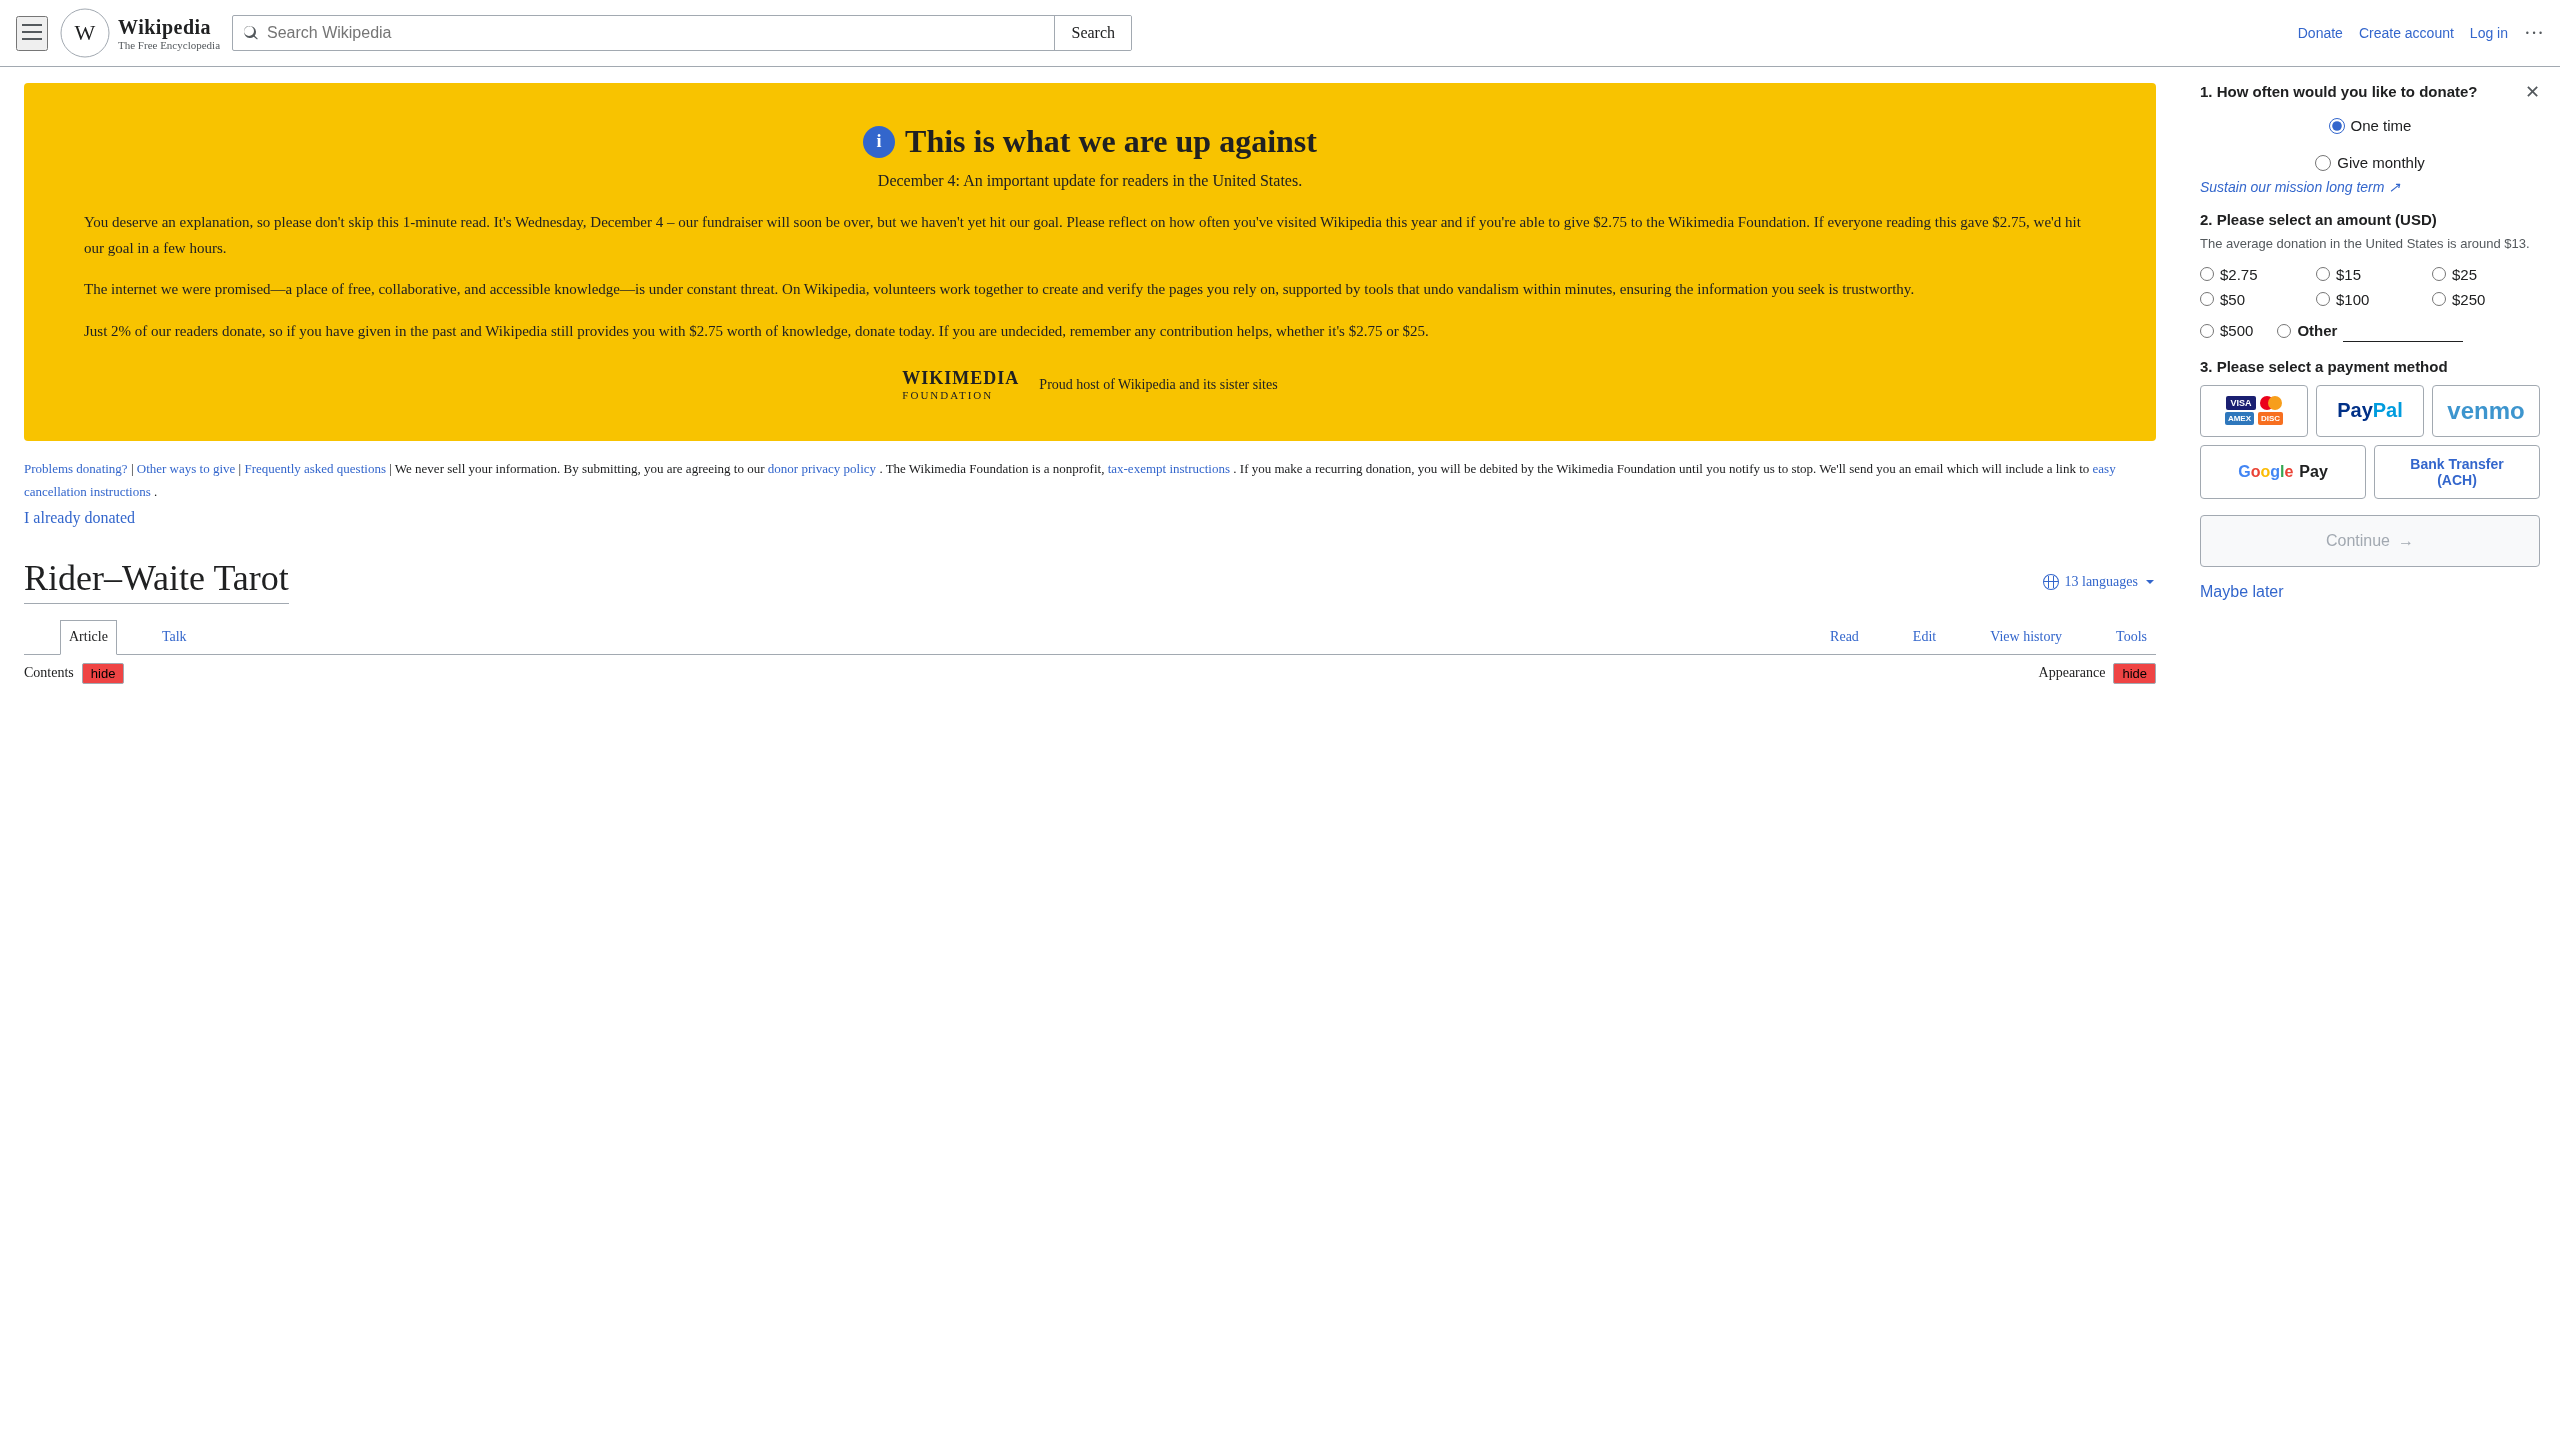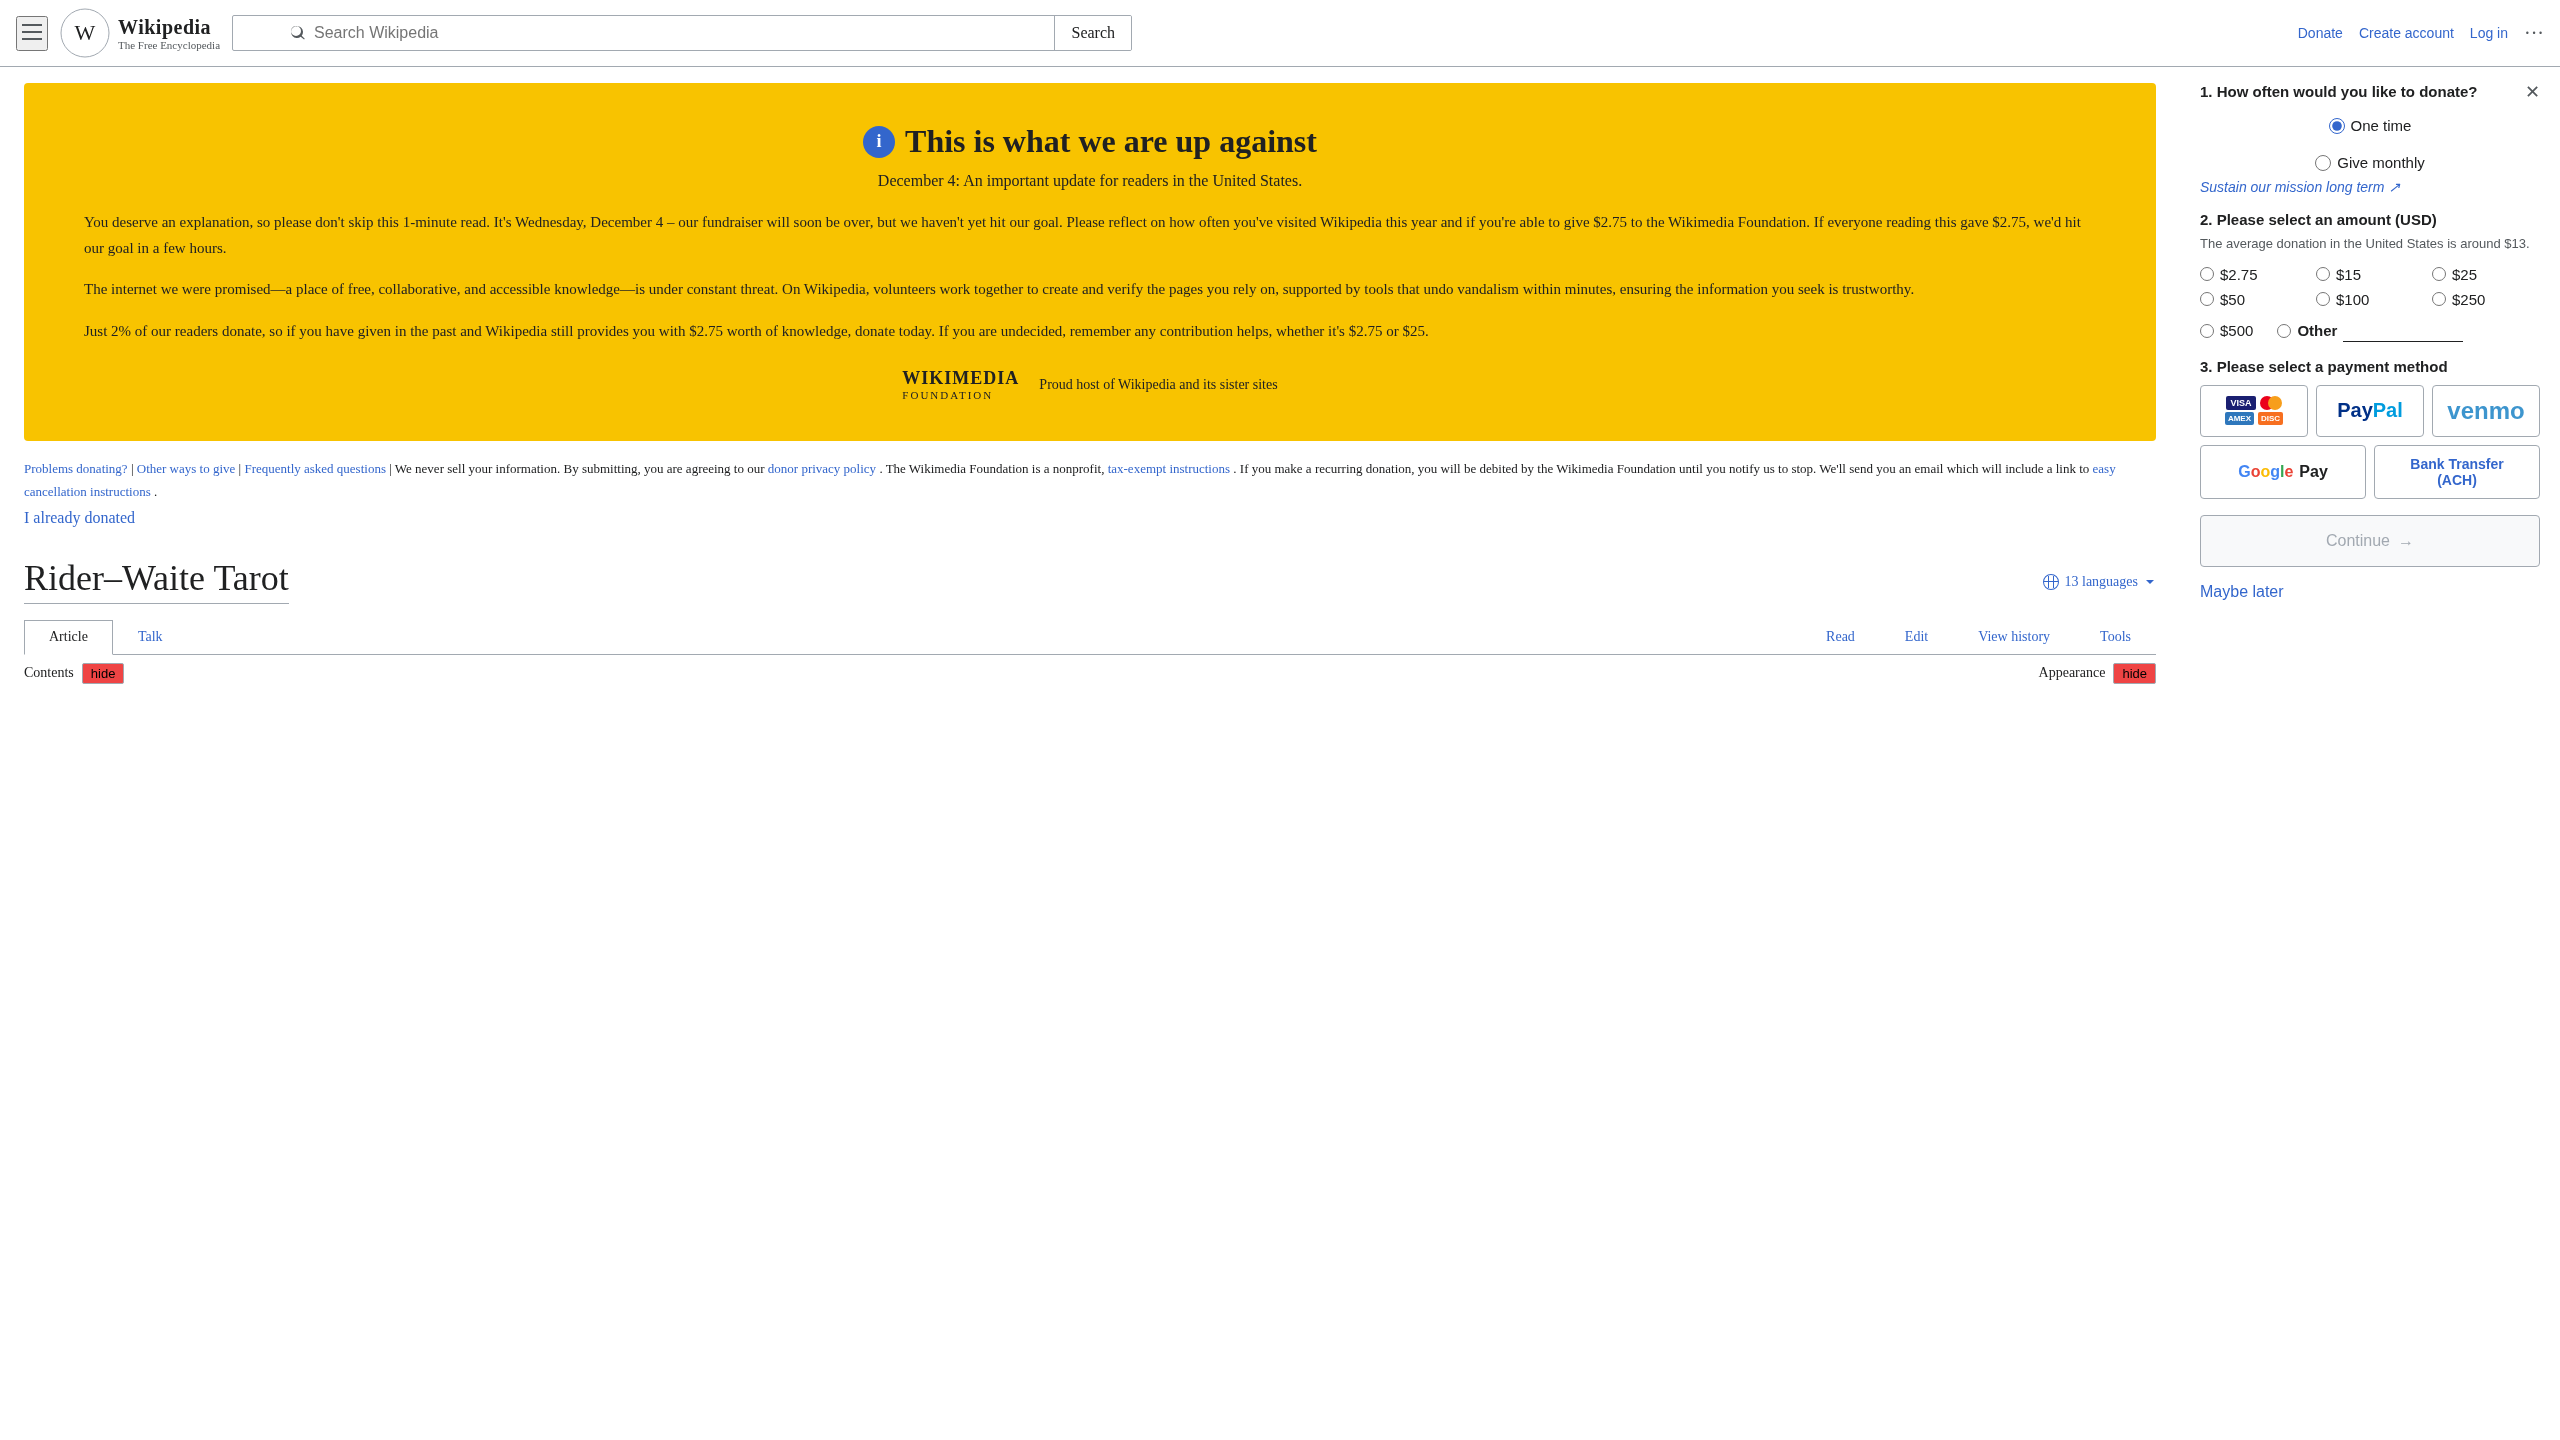--- a/index.html
+++ b/index.html
@@ -48,21 +48,20 @@
       font-size: 11px;
       color: #54595d;
     }
     .search-form {
       display: flex;
       flex: 1;
       max-width: 900px;
       border: 1px solid #a2a9b1;
       border-radius: 2px;
       overflow: hidden;
-      padding-left: 47px;
     }
     .search-input-wrapper {
       display: flex;
       align-items: center;
       flex: 1;
       padding: 0 10px;
       gap: 8px;
     }
     .search-icon-svg {
       color: #54595d;
@@ -217,26 +216,27 @@
       color: #3366cc;
       cursor: pointer;
     }
     .article-tabs {
       display: flex;
       gap: 0;
       border-bottom: 1px solid #a2a9b1;
       margin-top: 8px;
     }
     .article-tab {
-      padding: 8px 24px;
+      padding: 8px 8px;
       font-size: 14px;
       cursor: pointer;
       color: #3366cc;
       text-decoration: none;
       border: 1px solid transparent;
+      margin-left: 36px;
     }
     .article-tab.active {
       color: #202122;
       border-color: #a2a9b1 #a2a9b1 #fff;
       border-bottom: 1px solid #fff;
       background: #fff;
       margin-bottom: -1px;
     }
     .contents-bar {
       display: flex;

